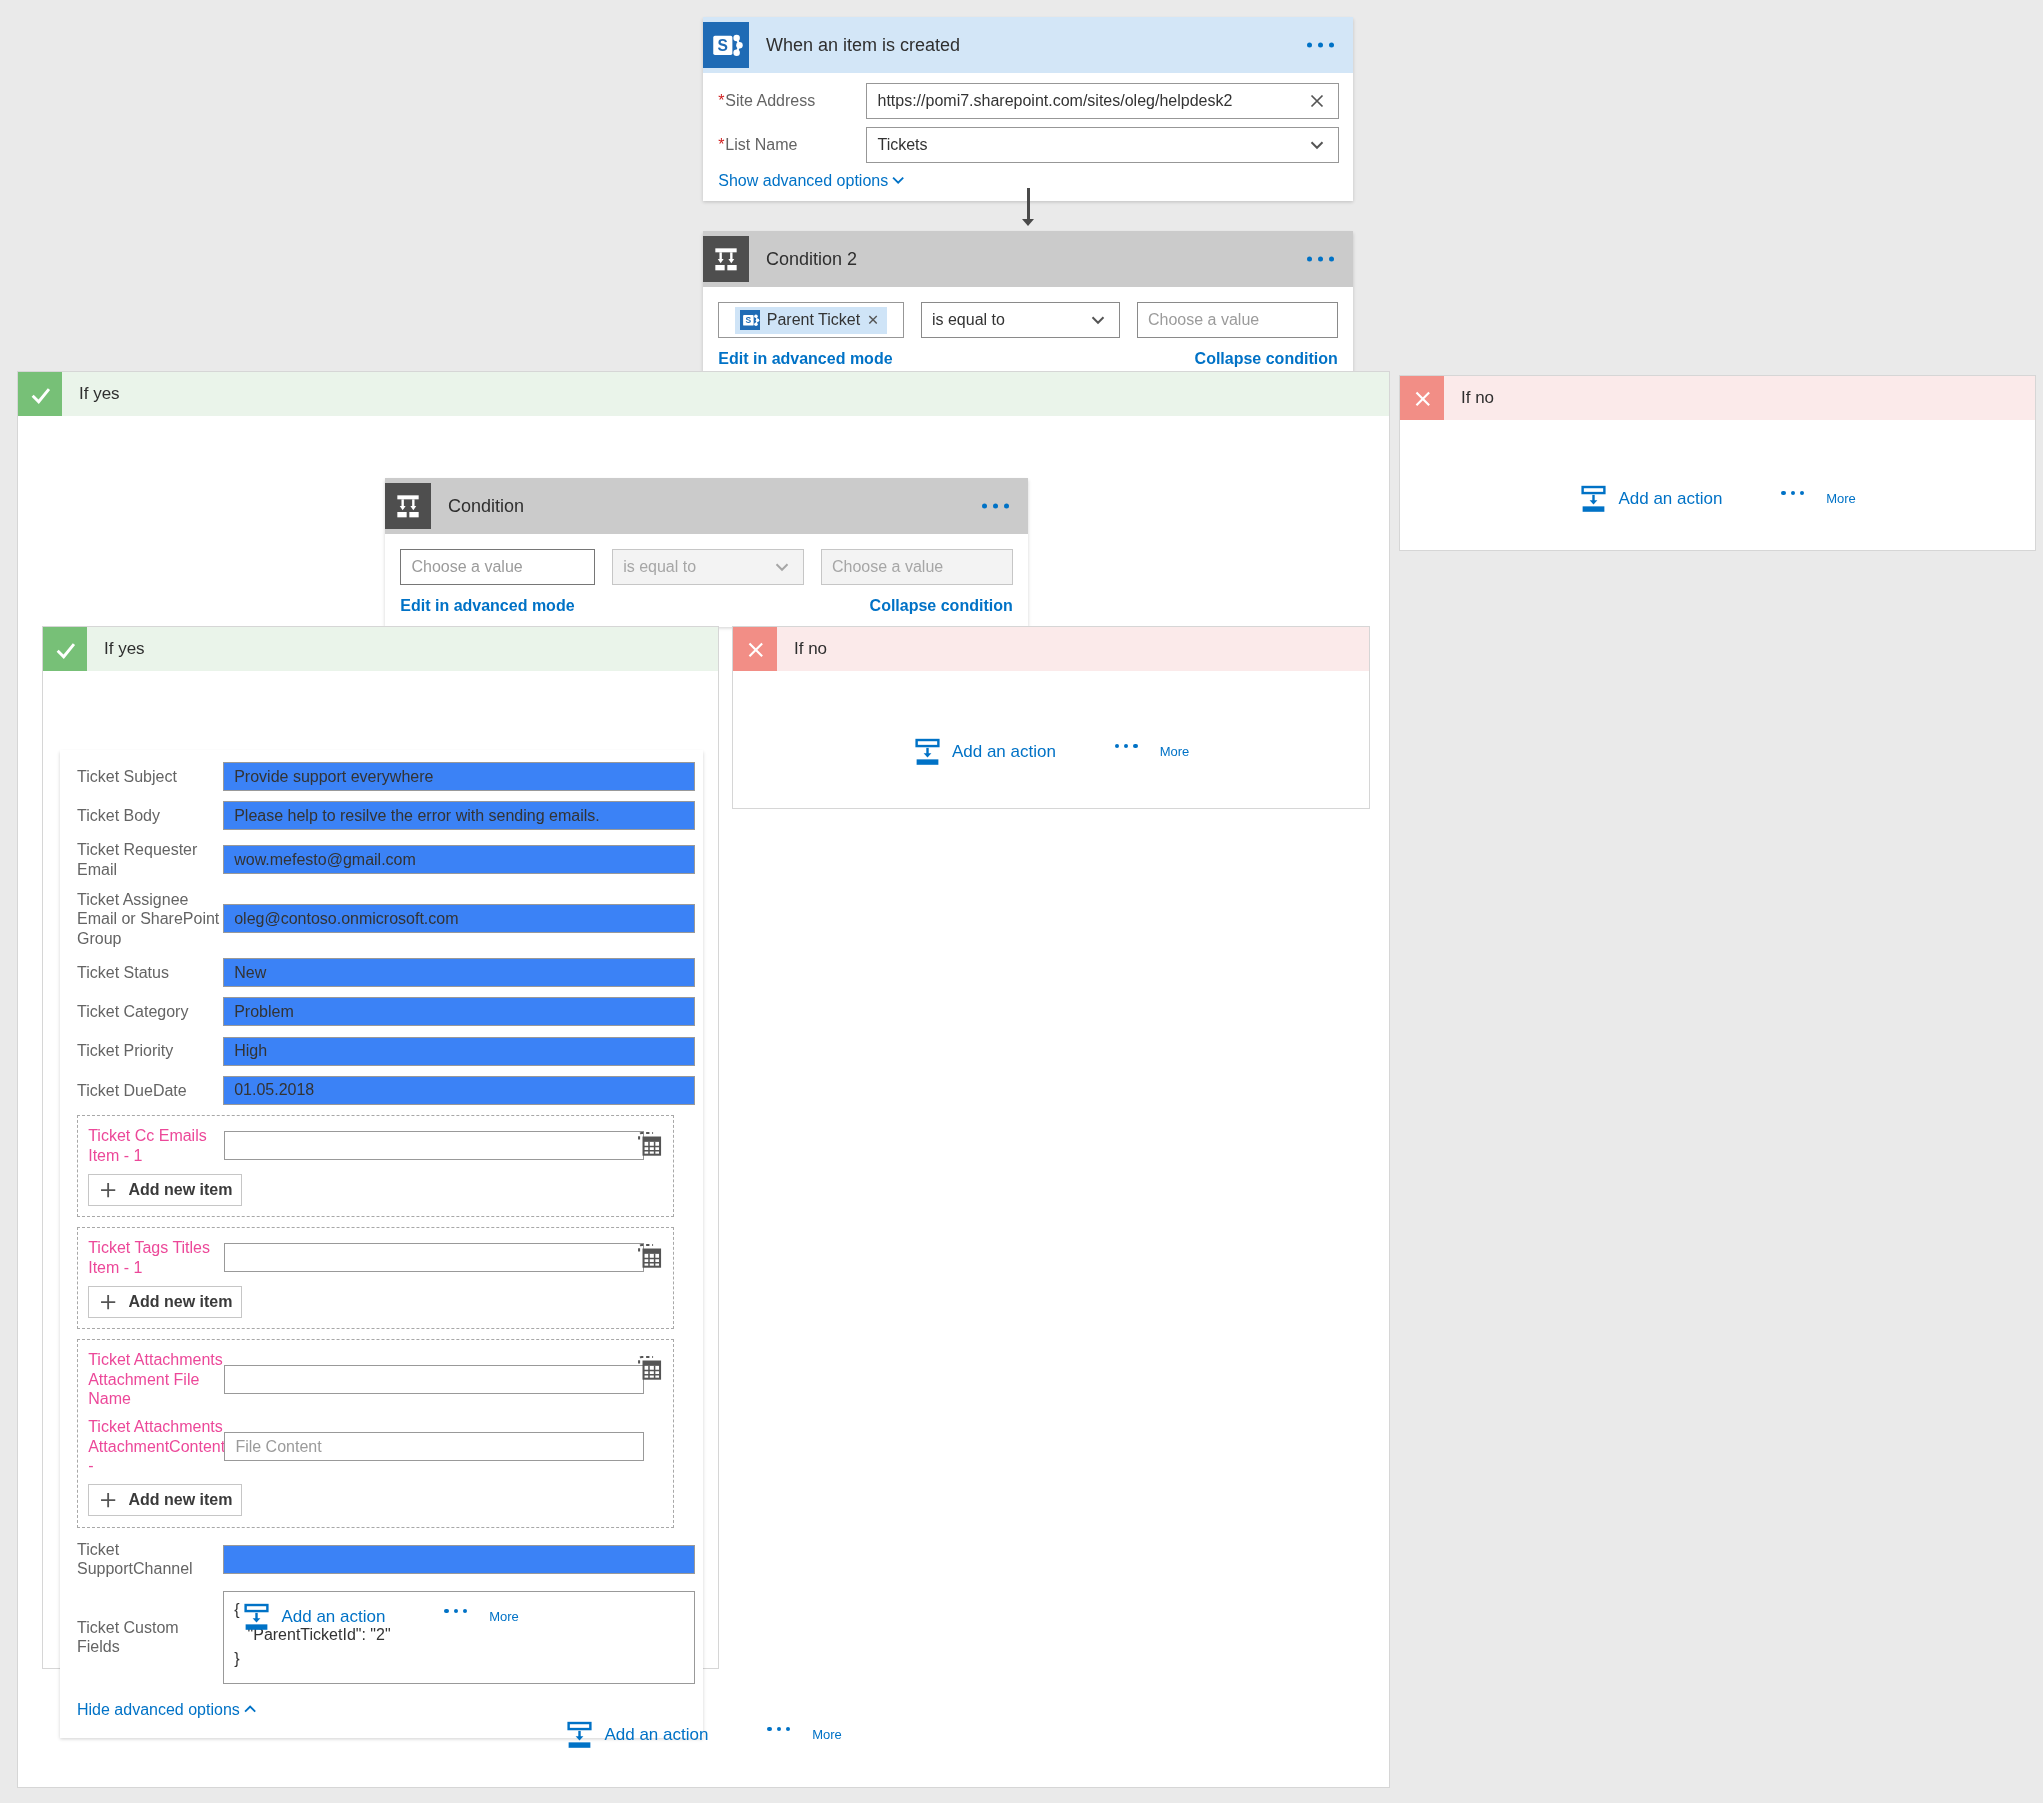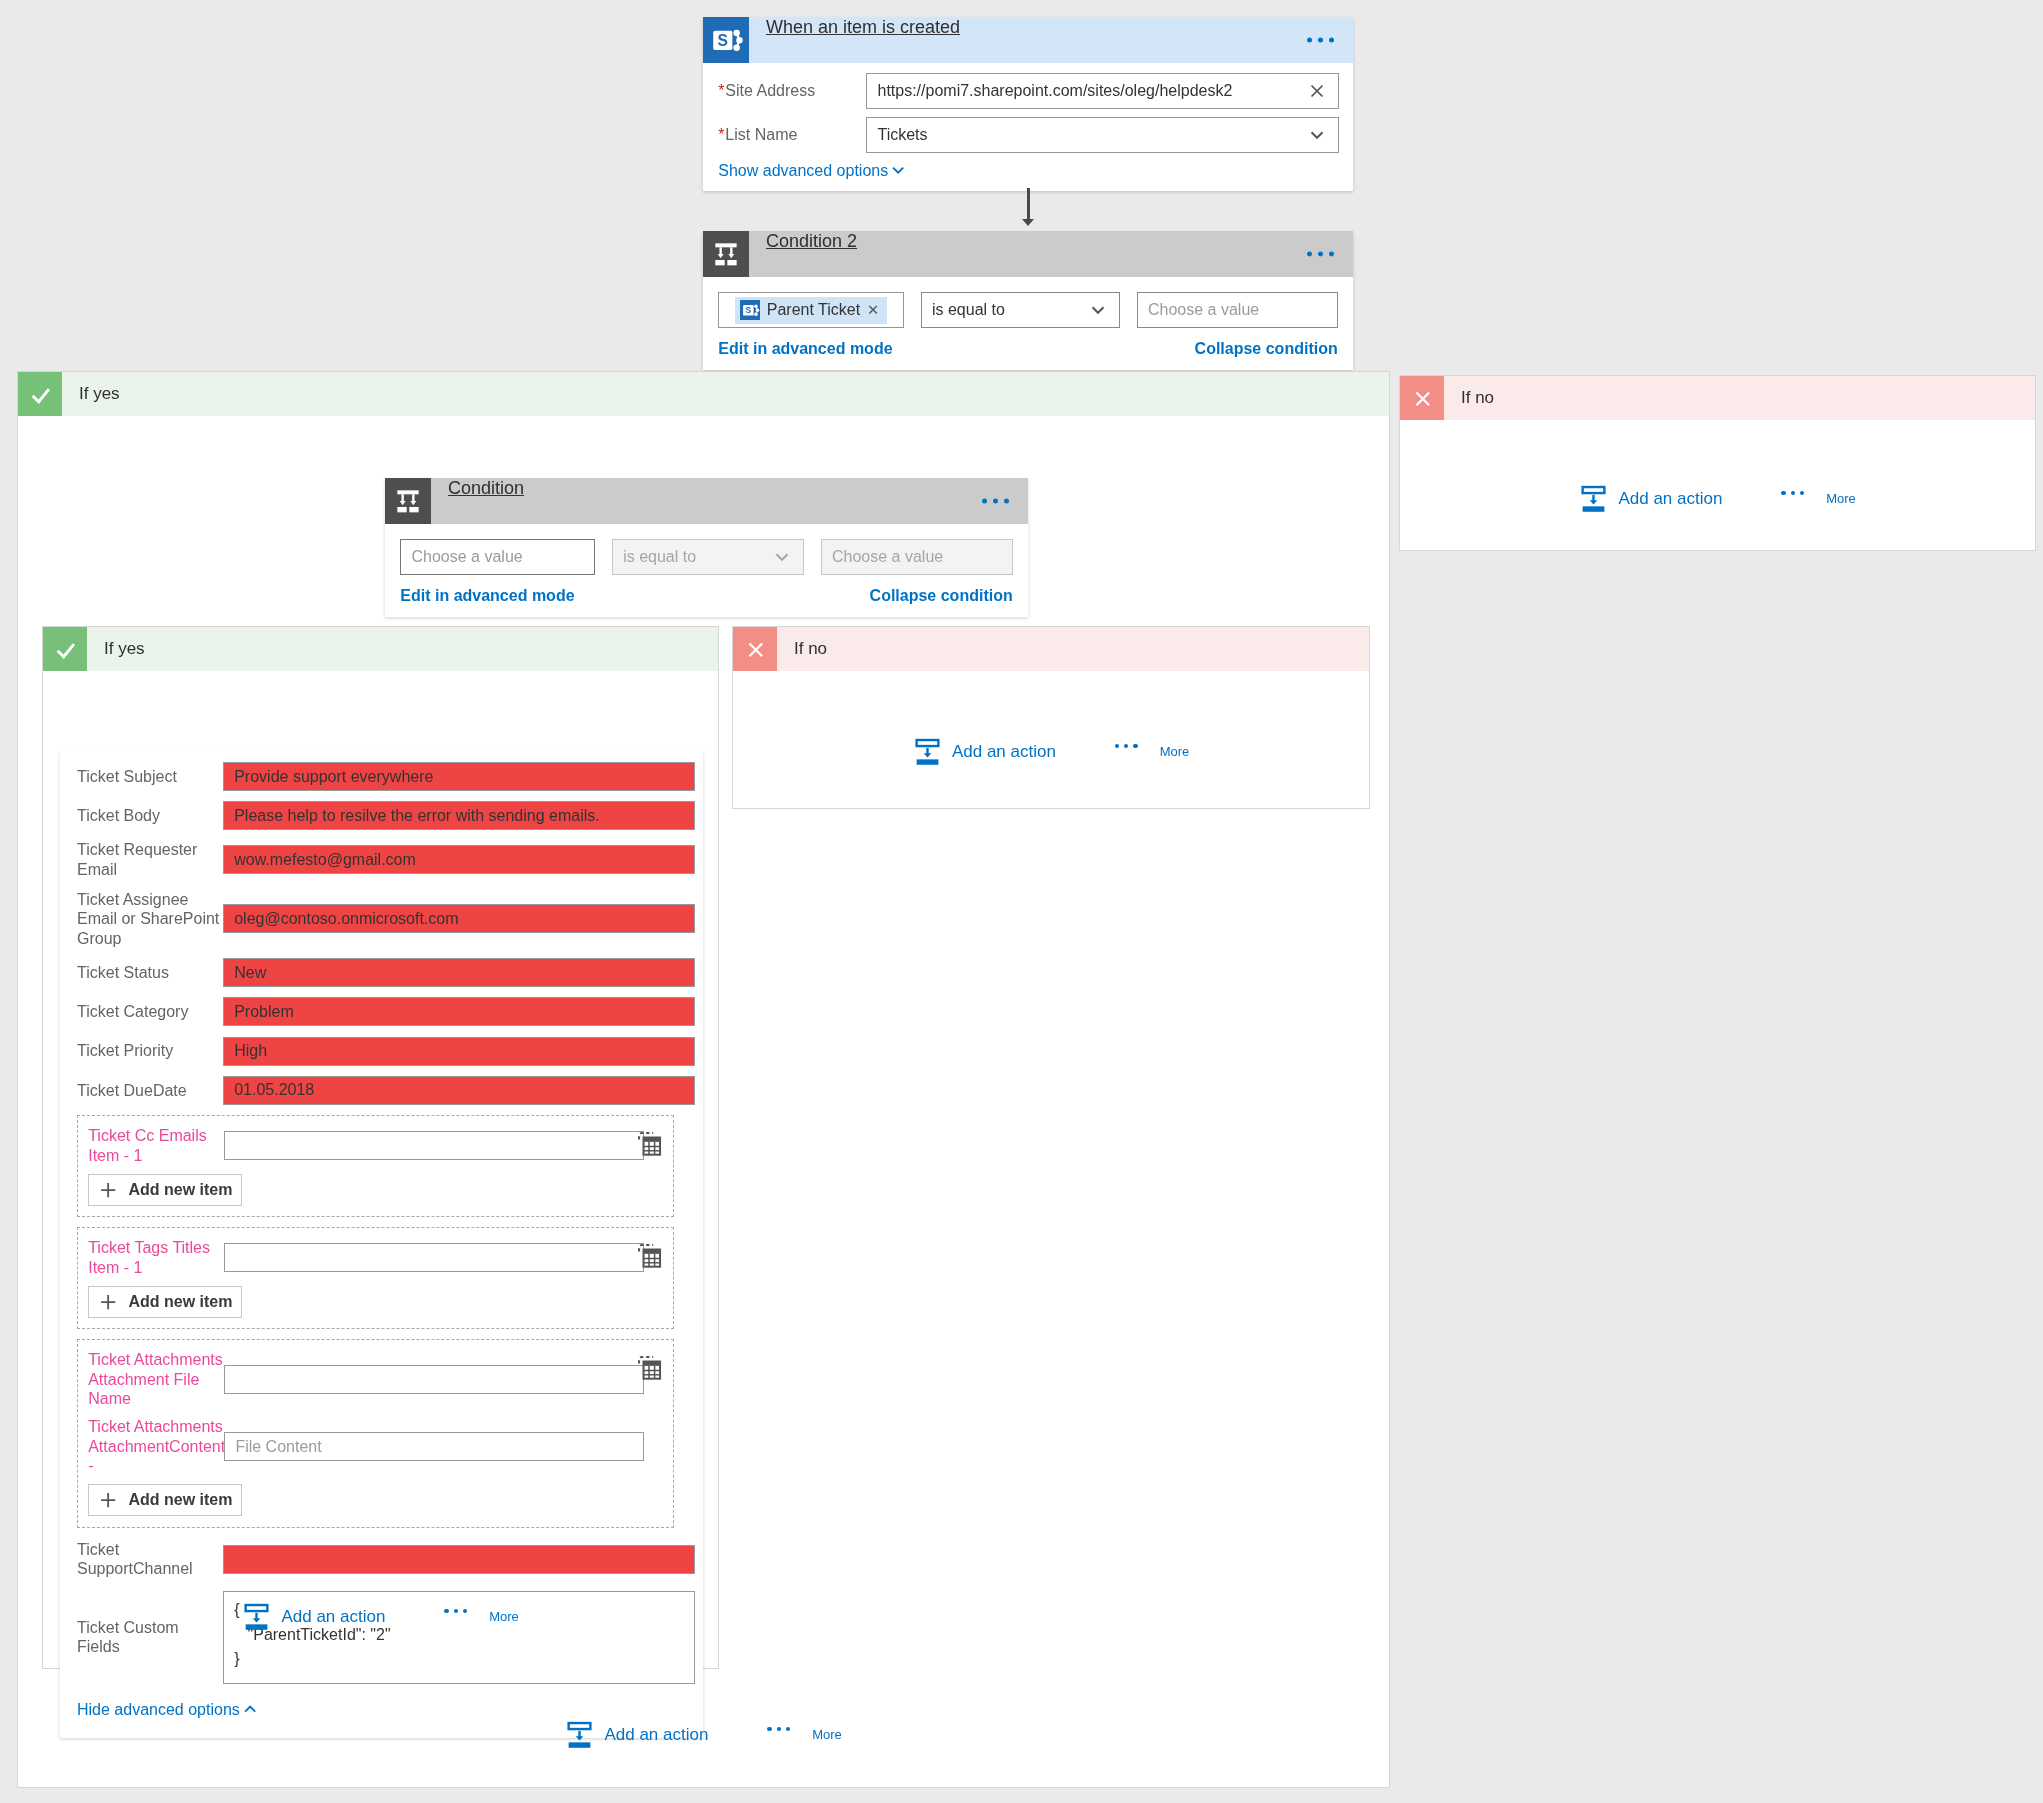--- a/index.html
+++ b/index.html
@@ -1,21 +1,21 @@
 <!DOCTYPE html>
 <html style="font-size:13.6px"><head>
 <meta charset="utf-8">
 <style>
   html,body{margin:0;padding:0;}
   body{font-family:"Liberation Sans","DejaVu Sans",sans-serif;color:#333;}
   .stage{position:relative;width:2043px;height:1804px;background:#eaeaea;overflow:hidden;}
 
   
   .card{position:absolute;background:#fff;box-shadow:0 1.7px 3.4px rgba(0,0,0,.18);}
-  .card-head{height:46px;display:flex;align-items:flex-start;position:relative;text-decoration:underline;}
+  .card-head{height:56px;display:flex;align-items:center;position:relative;}
   .card-head .hicon{width:46px;height:46px;flex:none;display:flex;align-items:center;justify-content:center;}
   .card-head .htitle{margin-left:17px;font-size:18px;color:#2f2f2f;}
   .dots{position:absolute;right:18.6px;top:50%;transform:translateY(-50%);display:flex;gap:6px;cursor:pointer;}
   .dots i{width:5.1px;height:5.1px;border-radius:50%;background:#0072c6;display:block;}
   .head-blue{background:#d3e6f7;}
   .head-gray{background:#cbcbcb;}
   .icon-sp{background:#1f6bb5;}
   .icon-cond{background:#4e4e4e;}
   .icon-ticket{background:#e8920e;}
 
@@ -55,21 +55,21 @@
   .addrow{position:absolute;left:0;right:0;display:flex;align-items:center;justify-content:center;gap:59px;}
   .addaction{display:flex;align-items:center;gap:10.2px;color:#0072c6;font-size:17px;cursor:pointer;}
   .morelink{display:flex;gap:22px;color:#0072c6;font-size:13px;cursor:pointer;}
   .mdots{display:flex;gap:5.1px;}
   .mdots i{width:4.2px;height:4.2px;border-radius:50%;background:#0072c6;display:block;}
 
   
   .tbody{padding:12px 8.5px 18.6px 17px;}
   .trow{display:flex;align-items:center;margin-bottom:10.2px;}
   .tlabel{width:146px;flex:none;font-size:16px;color:#646464;line-height:19.5px;}
-  .tinput{flex:1;height:27px;border:0.8px solid #999;background:#ef4444;font-size:16px;color:#333;font-family:inherit;padding:0 10.2px;outline:none;min-width:0;}
+  .tinput{flex:1;height:27px;border:0.8px solid #999;background:#3b82f6;font-size:16px;color:#333;font-family:inherit;padding:0 10.2px;outline:none;min-width:0;}
   .tinput::placeholder{color:#9b9b9b;}
   .dashed{border:0.8px dashed #a8a8a8;margin:0 21px 10.2px 0;padding:10.2px 10.2px 10.2px 10.2px;position:relative;}
   .drow{display:flex;align-items:center;margin-bottom:8.5px;}
   .dlabel{width:136px;flex:none;font-size:16px;color:#ec4899;line-height:19.5px;}
   .dinput{width:397px;height:27px;border:0.8px solid #999;background:#fff;font-size:16px;color:#333;font-family:inherit;padding:0 10.2px;outline:none;}
   .dinput::placeholder{color:#9b9b9b;}
   .gridico{position:absolute;right:8.5px;top:12px;cursor:pointer;}
   .addnew{margin-top:3.4px;width:154px;height:32px;border:0.8px solid #c6c6c6;background:#fff;display:flex;align-items:center;justify-content:center;gap:10.2px;font-size:16px;font-weight:bold;color:#3a3a3a;cursor:pointer;}
   .jsonbox{flex:1;border:0.8px solid #999;background:#fff;min-height:78px;font-size:16px;color:#333;padding:6.8px 10.2px;white-space:pre-wrap;line-height:24.6px;}
 

